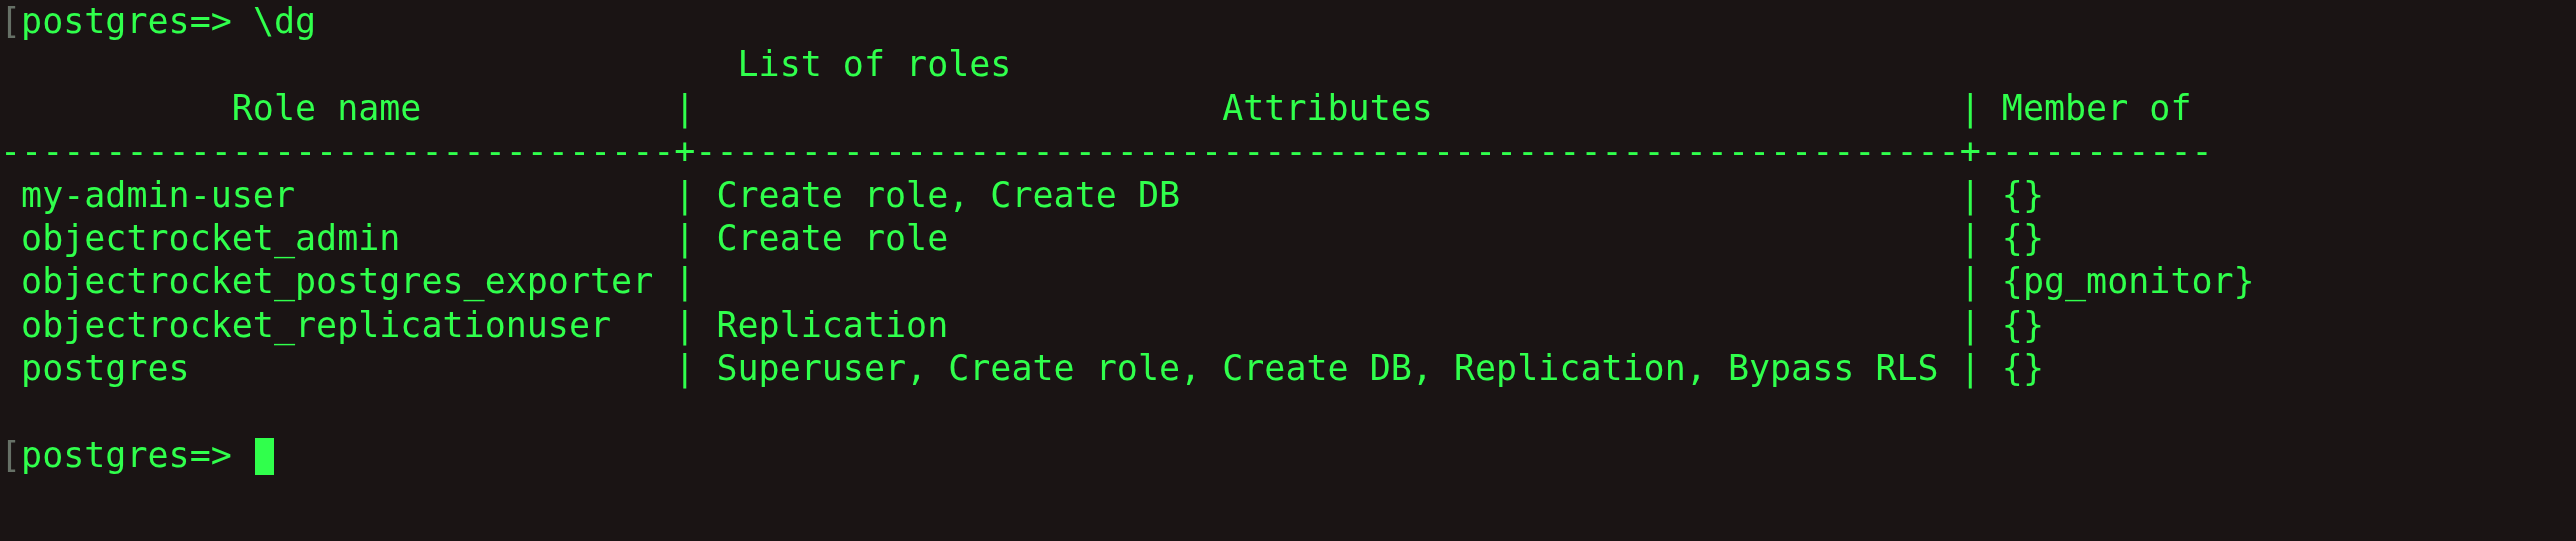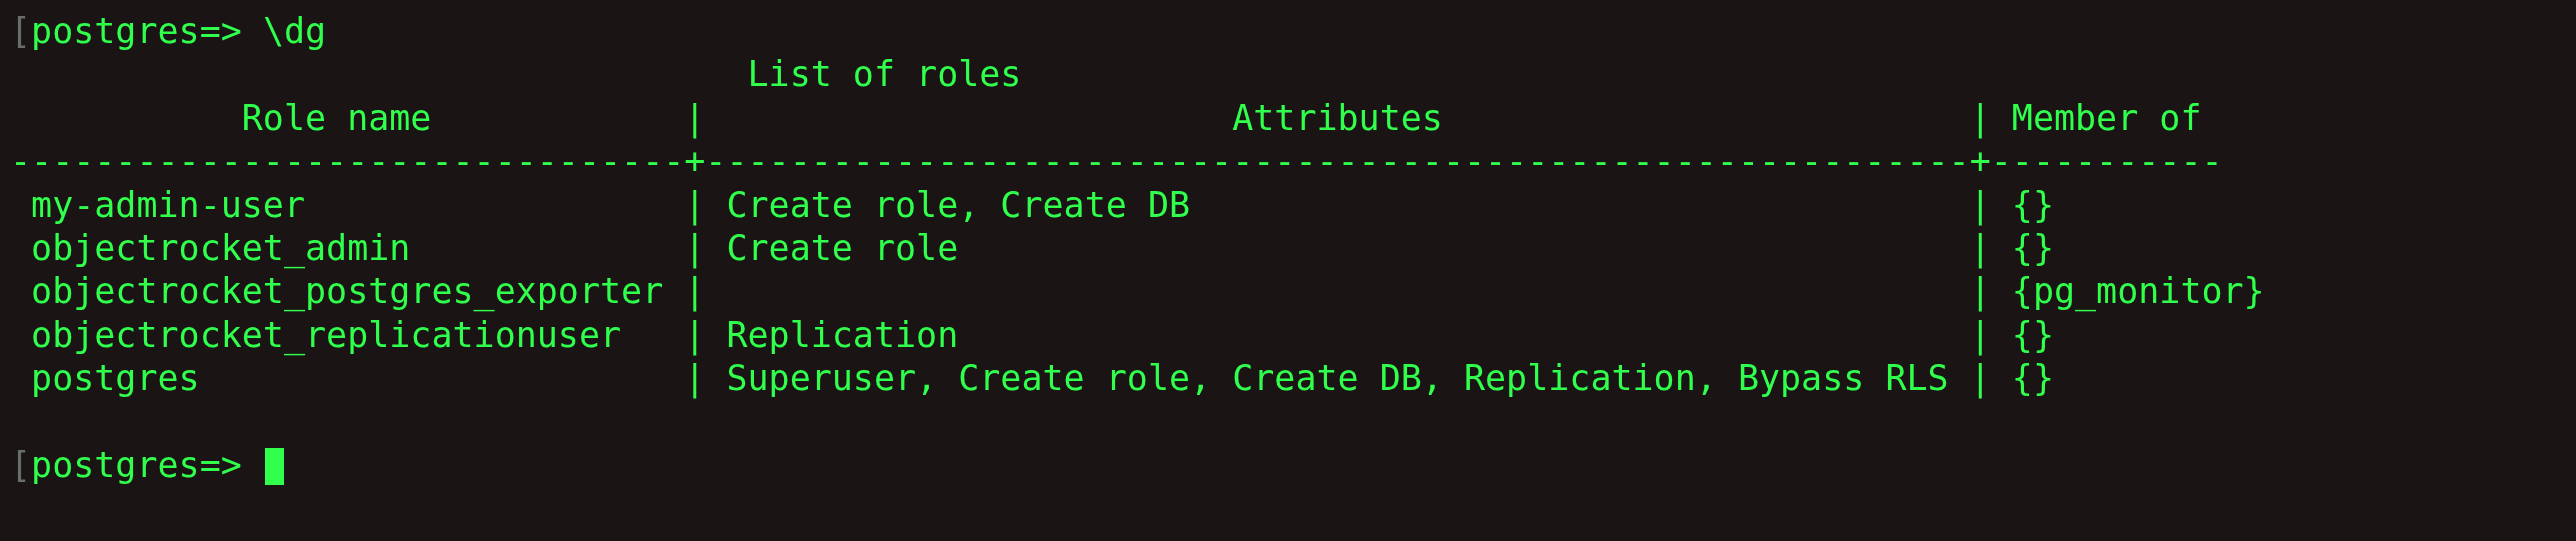--- a/index.html
+++ b/index.html
@@ -9,21 +9,21 @@
     width: 2576px;
     height: 542px;
     overflow: hidden;
   }
   .term {
     font-family: "Menlo", "Consolas", "DejaVu Sans Mono", "Courier New", monospace;
     font-size: 35px;
     line-height: 1.24;
     color: #30ff4c;
     white-space: pre;
-    padding: 10px;
+    padding: 0;
   }
   .dim {
     color: #667066;
   }
   .cursor {
     display: inline-block;
     width: 19px;
     height: 37px;
     background: #30ff4c;
     vertical-align: text-bottom;

